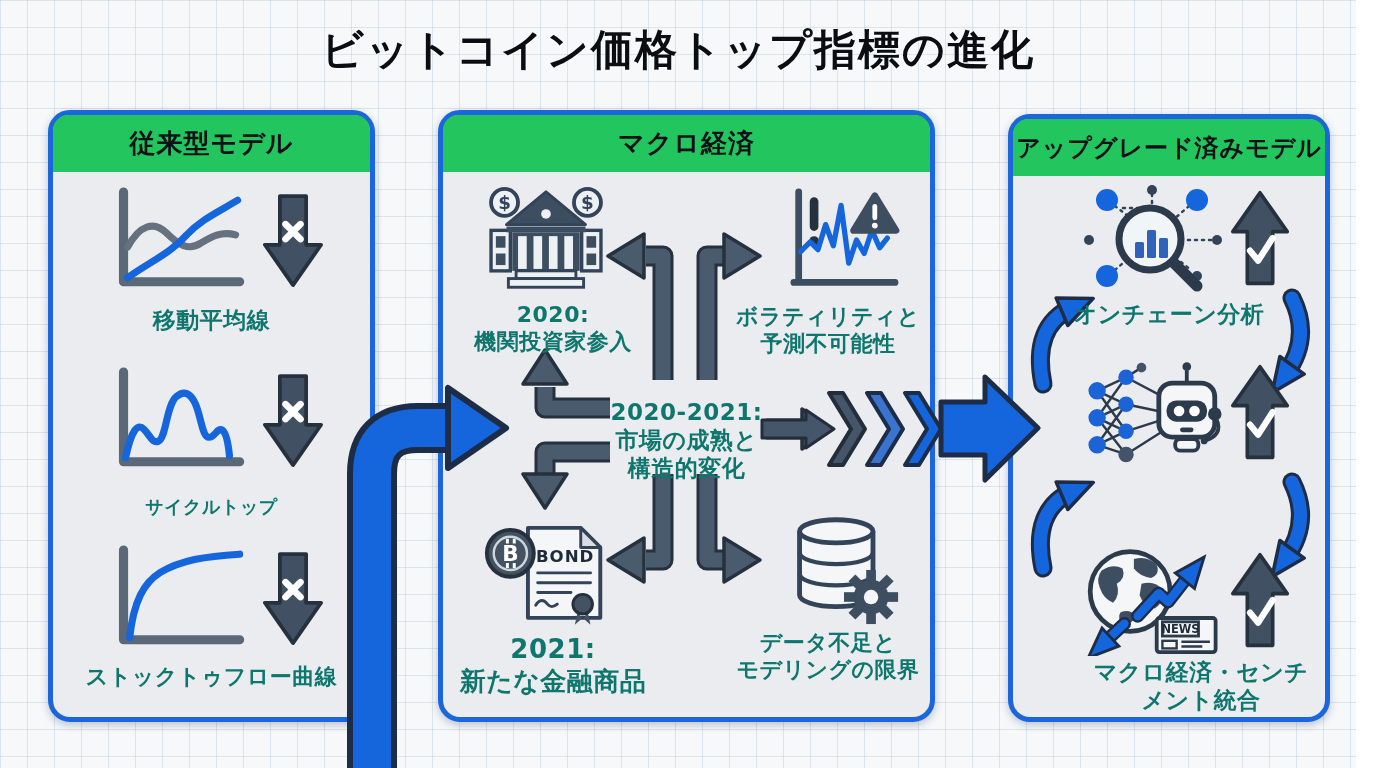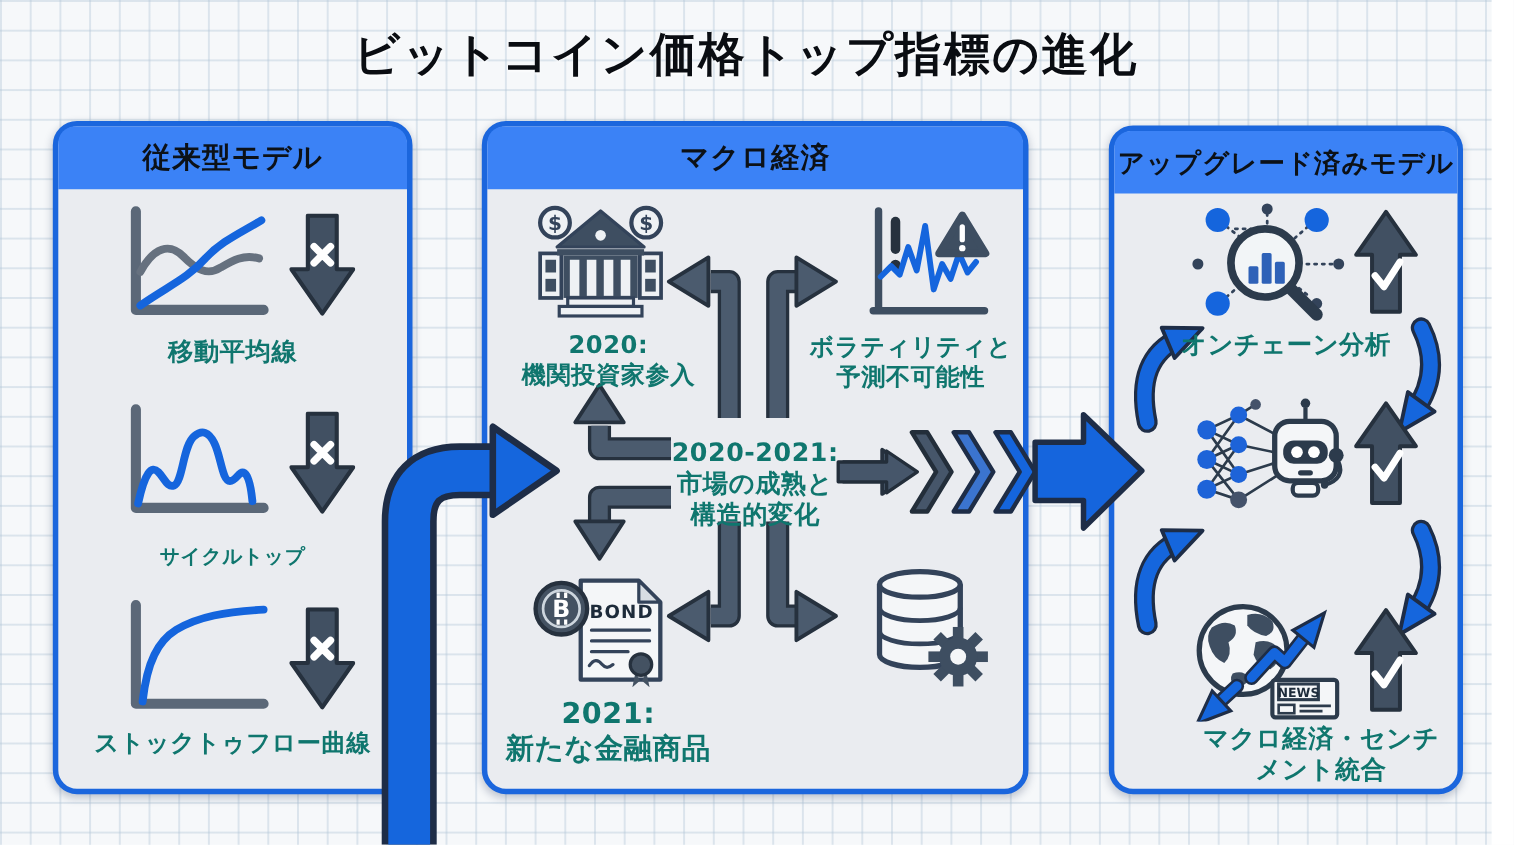--- a/index.html
+++ b/index.html
@@ -23,21 +23,21 @@
   }
   .panel{
     position:absolute;
     background:#eaecf0;
     border:5px solid #1b66dd;
     border-radius:22px;
     box-shadow:0 3px 8px rgba(35,55,90,.28);
   }
   .panel-header{
     height:57px;
-    background:#3b82f6;
+    background:#22c55e;
     border-radius:15px 15px 0 0;
     display:flex;align-items:center;justify-content:center;
     font-weight:800;color:#0c1117;letter-spacing:1px;
   }
   .panel-body{position:absolute;left:0;right:0;bottom:0;top:57px;}
   .abs{position:absolute;}
   .lbl{
     position:absolute;
     font-weight:800;color:#0f766e;
     text-align:center;white-space:pre-line;line-height:1.22;
@@ -202,20 +202,22 @@
             <rect x="-5" y="-28" width="10" height="13" transform="rotate(135)"></rect>
             <rect x="-5" y="-28" width="10" height="13" transform="rotate(180)"></rect>
             <rect x="-5" y="-28" width="10" height="13" transform="rotate(225)"></rect>
             <rect x="-5" y="-28" width="10" height="13" transform="rotate(270)"></rect>
             <rect x="-5" y="-28" width="10" height="13" transform="rotate(315)"></rect>
           </g>
           <circle r="18" fill="#3e4e61"></circle>
           <circle r="7.5" fill="#f4f6f8"></circle>
         </g>
       </svg>
+      <div class="lbl" style="left:283px;top:458px;width:204px;font-size:22px;">データ不足と
+モデリングの限界</div>
     </div>
   </section>
 
   <section class="panel" style="left:1008px;top:114px;width:312px;height:598px;">
     <div class="panel-header" style="font-size:24px;">アップグレード済みモデル</div>
     <div class="panel-body">
 
       <svg class="overlay" width="302" height="536" viewBox="0 0 302 536">
         <g fill="none" stroke-linecap="round">
           <path d="M 30,208 Q 18,150 60,131" stroke="#1e2d47" stroke-width="19"></path>

